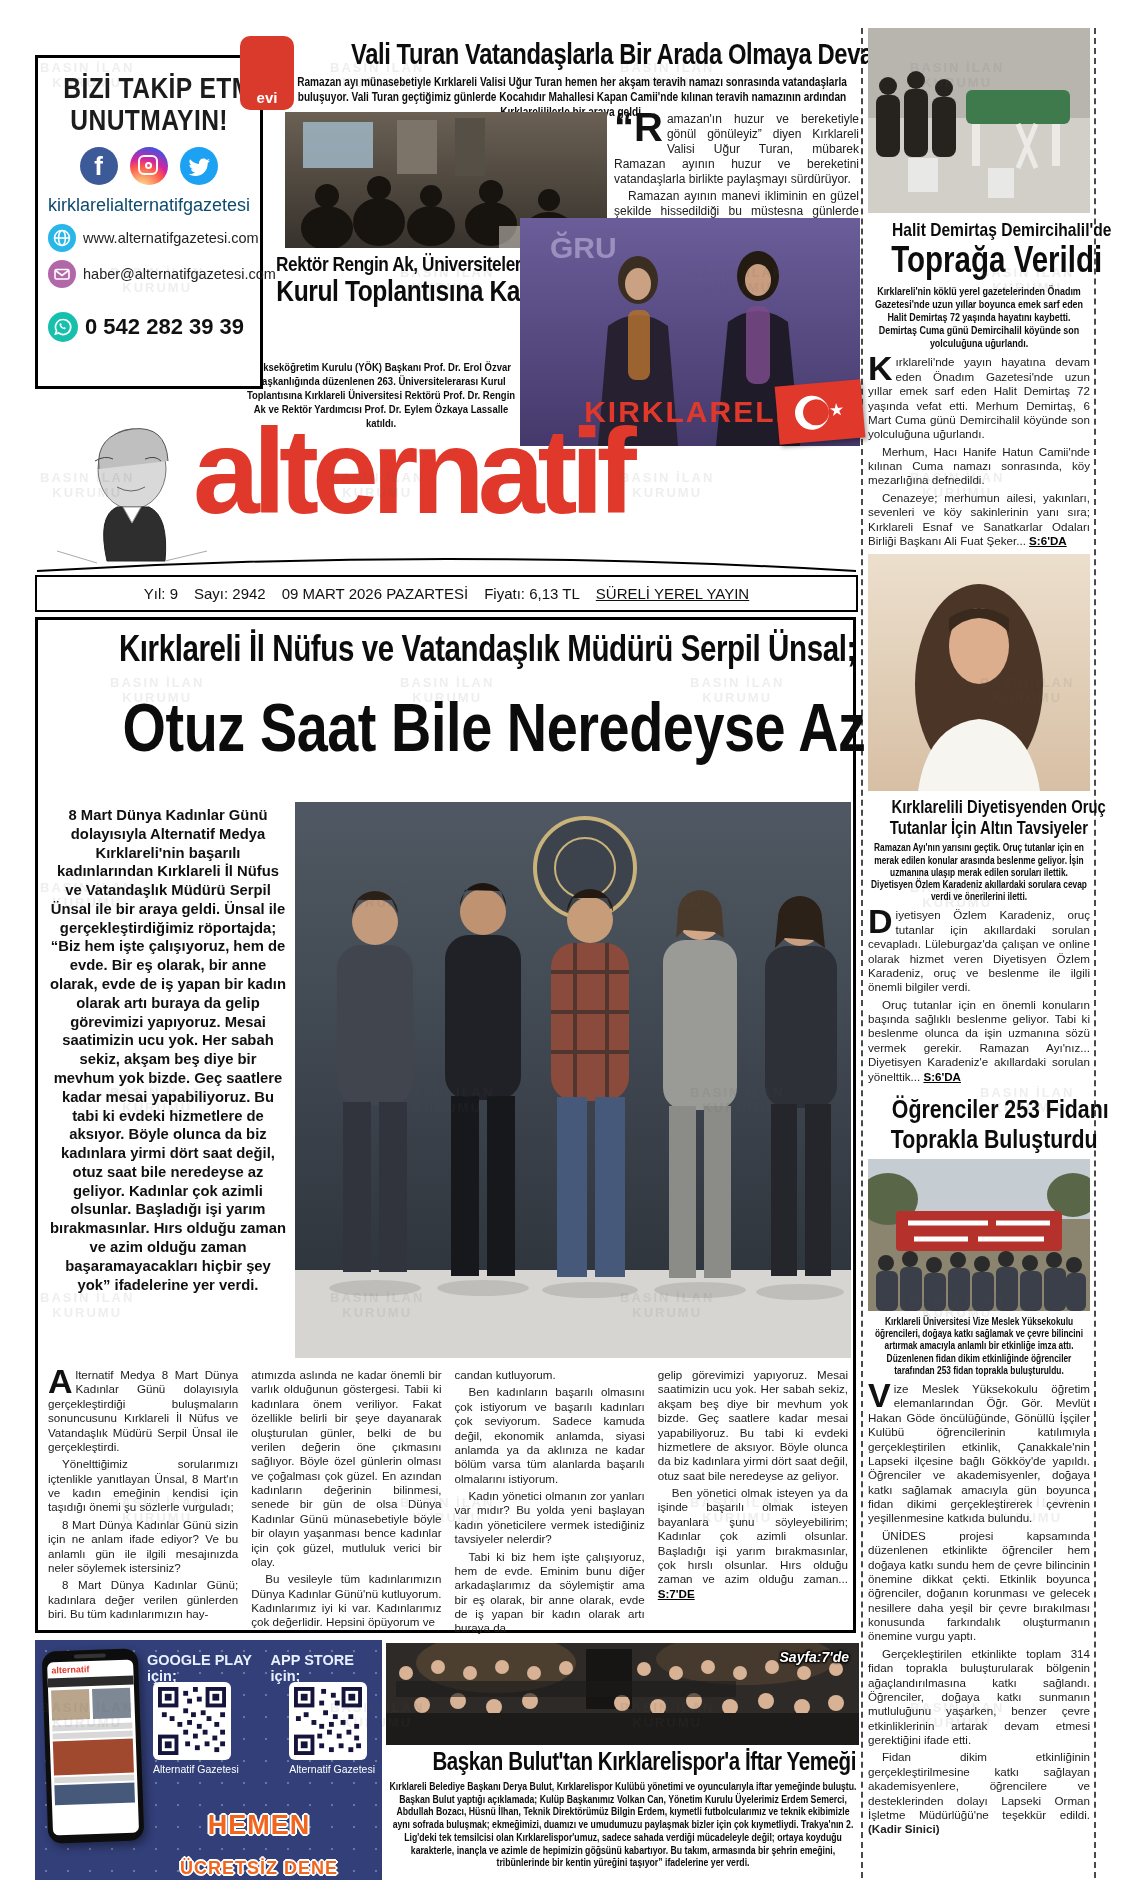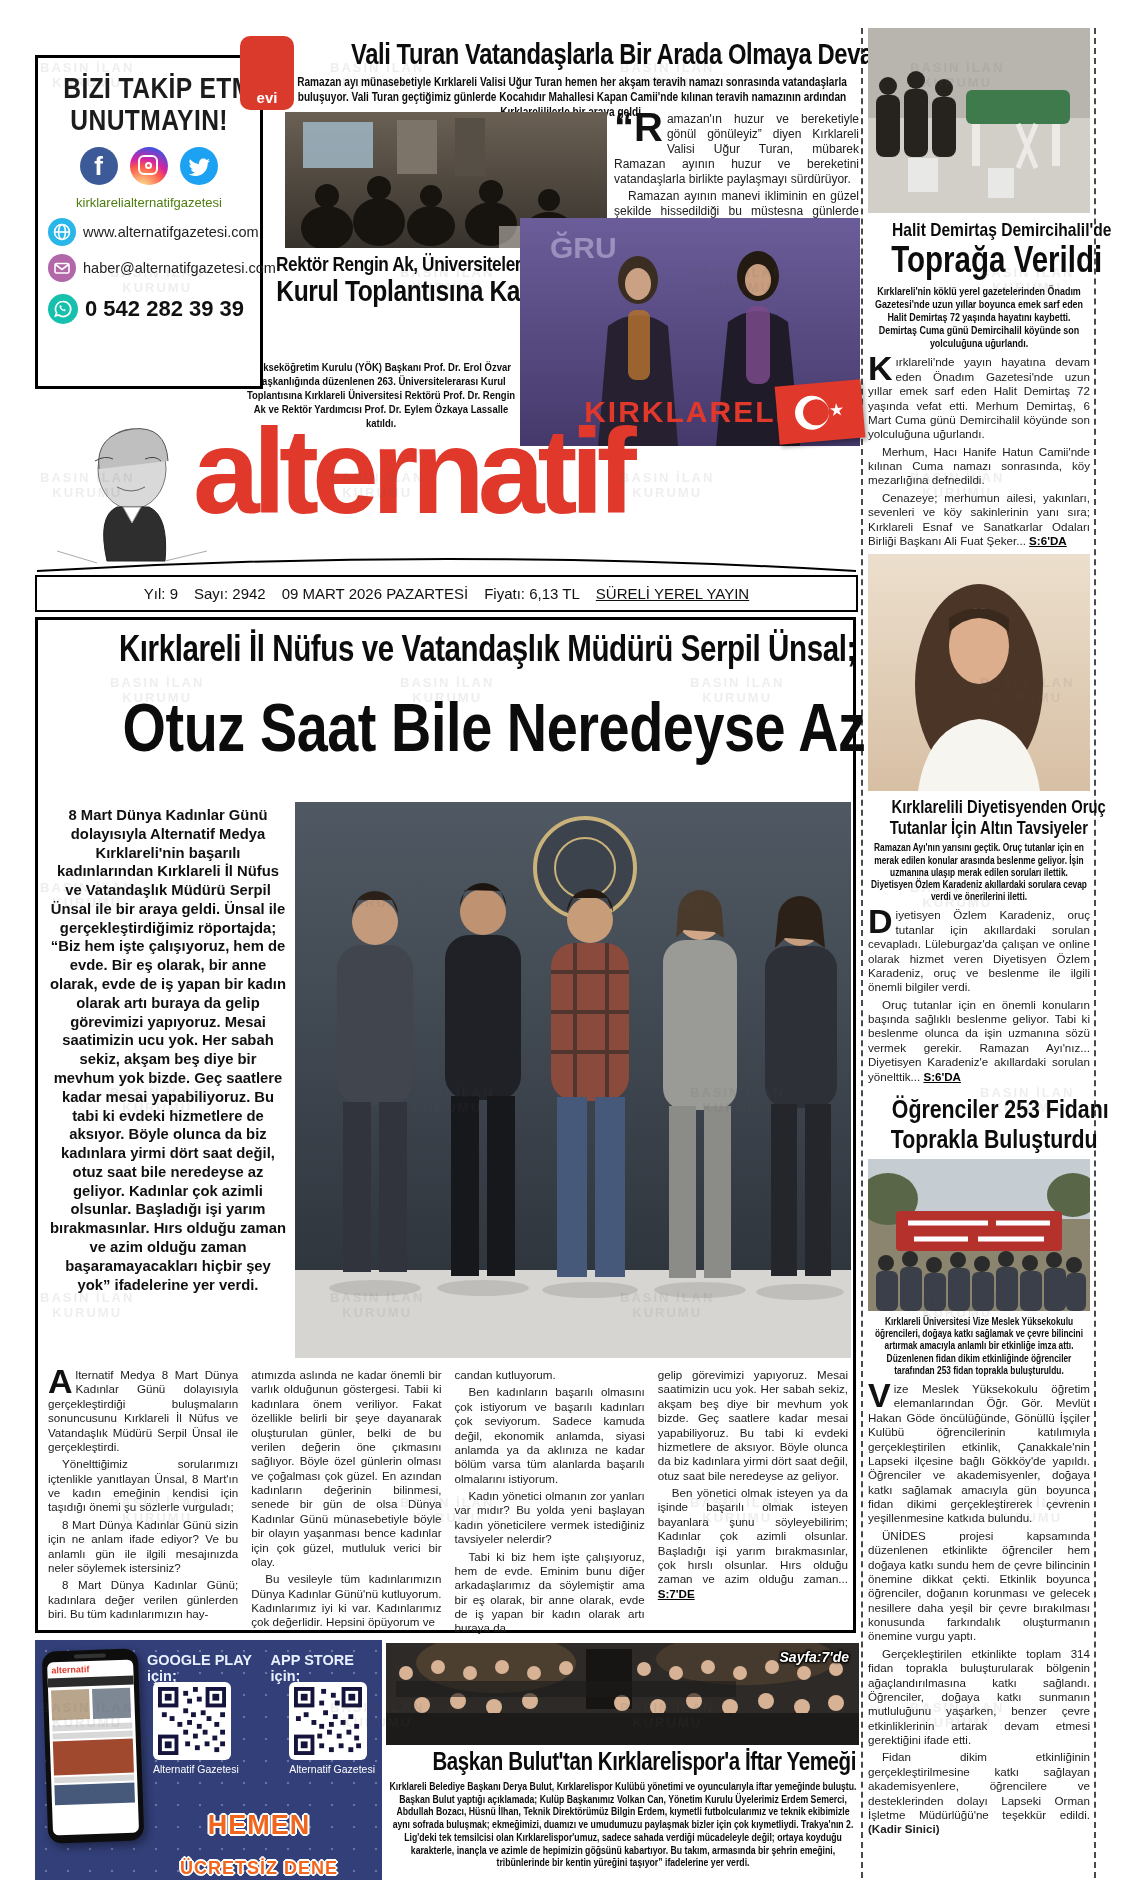--- a/index.html
+++ b/index.html
@@ -24,21 +24,21 @@
   .lead{font-weight:bold;font-size:14.8px;line-height:1.27;text-align:center;color:#101010;}
   .photo{position:absolute;overflow:hidden;background:#888;}
   .photo svg{display:block;width:100%;height:100%;}
   .pcap{position:absolute;font-style:italic;font-weight:bold;color:#fff;font-size:14px;
         text-shadow:1px 1px 2px #000,-1px -1px 2px #000,1px -1px 2px #000,-1px 1px 2px #000;}
   .dash{position:absolute;border-left:2px dashed #4a4a4a;width:0;}
   
   #follow-box{left:35px;top:55px;width:222px;height:328px;border:3px solid #000;text-align:center;z-index:5;background:#fff;}
   .fb-title{font-size:30px;font-weight:bold;letter-spacing:.5px;line-height:1.05;margin-top:14px;}
   .soc{display:inline-block;width:38px;height:38px;border-radius:50%;margin:0 4px;vertical-align:middle;position:relative;}
-  .fb-handle{font-size:13px;margin-top:10px;color:#4d7c0f;}
+  .fb-handle{font-size:18px;margin-top:10px;color:#0c4a6e;}
   .fb-row{display:flex;align-items:center;justify-content:flex-start;padding-left:10px;margin-top:8px;gap:7px;}
   .ic{width:28px;height:28px;border-radius:50%;flex:0 0 auto;position:relative;}
   .fb-row span.t{font-size:14.5px;color:#222;}
   .fb-phone{font-size:22px;font-weight:bold;color:#111;}
   #red-badge{left:240px;top:36px;width:54px;height:74px;background:#d93a2b;border-radius:10px;z-index:6;
              display:flex;align-items:flex-end;justify-content:center;color:#fff;font-weight:bold;font-size:15px;padding-bottom:4px;box-sizing:border-box;}
   
   #dateline{left:35px;top:575px;width:823px;height:37px;border:2px solid #000;box-sizing:border-box;
             display:flex;align-items:center;justify-content:center;font-size:15px;color:#111;gap:16px;z-index:4;background:#fff;}
   
@@ -101,21 +101,21 @@
     <span class="ic" style="background:#b267a8;">
       <svg viewBox="0 0 28 28">
           <g stroke="#fff" stroke-width="1.6" fill="none">
             <rect x="7" y="9.5" width="14" height="9.5" rx="1.5"></rect>
             <polyline points="7.5,10.5 14,15.5 20.5,10.5"></polyline>
           </g>
         </svg>
     </span>
     <span class="t">haber@alternatifgazetesi.com</span>
   </div>
-  <div class="fb-row" style="margin-top:12px;">
+  <div class="fb-row" style="margin-top:24px;">
     <span class="ic" style="background:#17c0ac;width:30px;height:30px;">
       <svg viewBox="0 0 30 30">
           <path fill="none" stroke="#fff" stroke-width="1.7" d="M15 7.5a7.5 7.5 0 0 0-6.4 11.4L7.5 22l3.2-1a7.5 7.5 0 1 0 4.3-13.5z"></path>
           <path fill="#fff" d="M12.4 11.2c.5-.3.9.4 1.2 1 .2.5-.2.8-.5 1.1.5 1 1.4 1.9 2.4 2.4.3-.3.6-.8 1.1-.5.6.3 1.3.7 1 1.2-.4.8-1.3 1-2.1.7-1.8-.6-3.3-2.1-3.9-3.9-.3-.8 0-1.7.8-2z"></path>
         </svg>
     </span>
     <span class="fb-phone">0 542 282 39 39</span>
   </div>
 </div>
 <div id="red-badge" class="abs">

